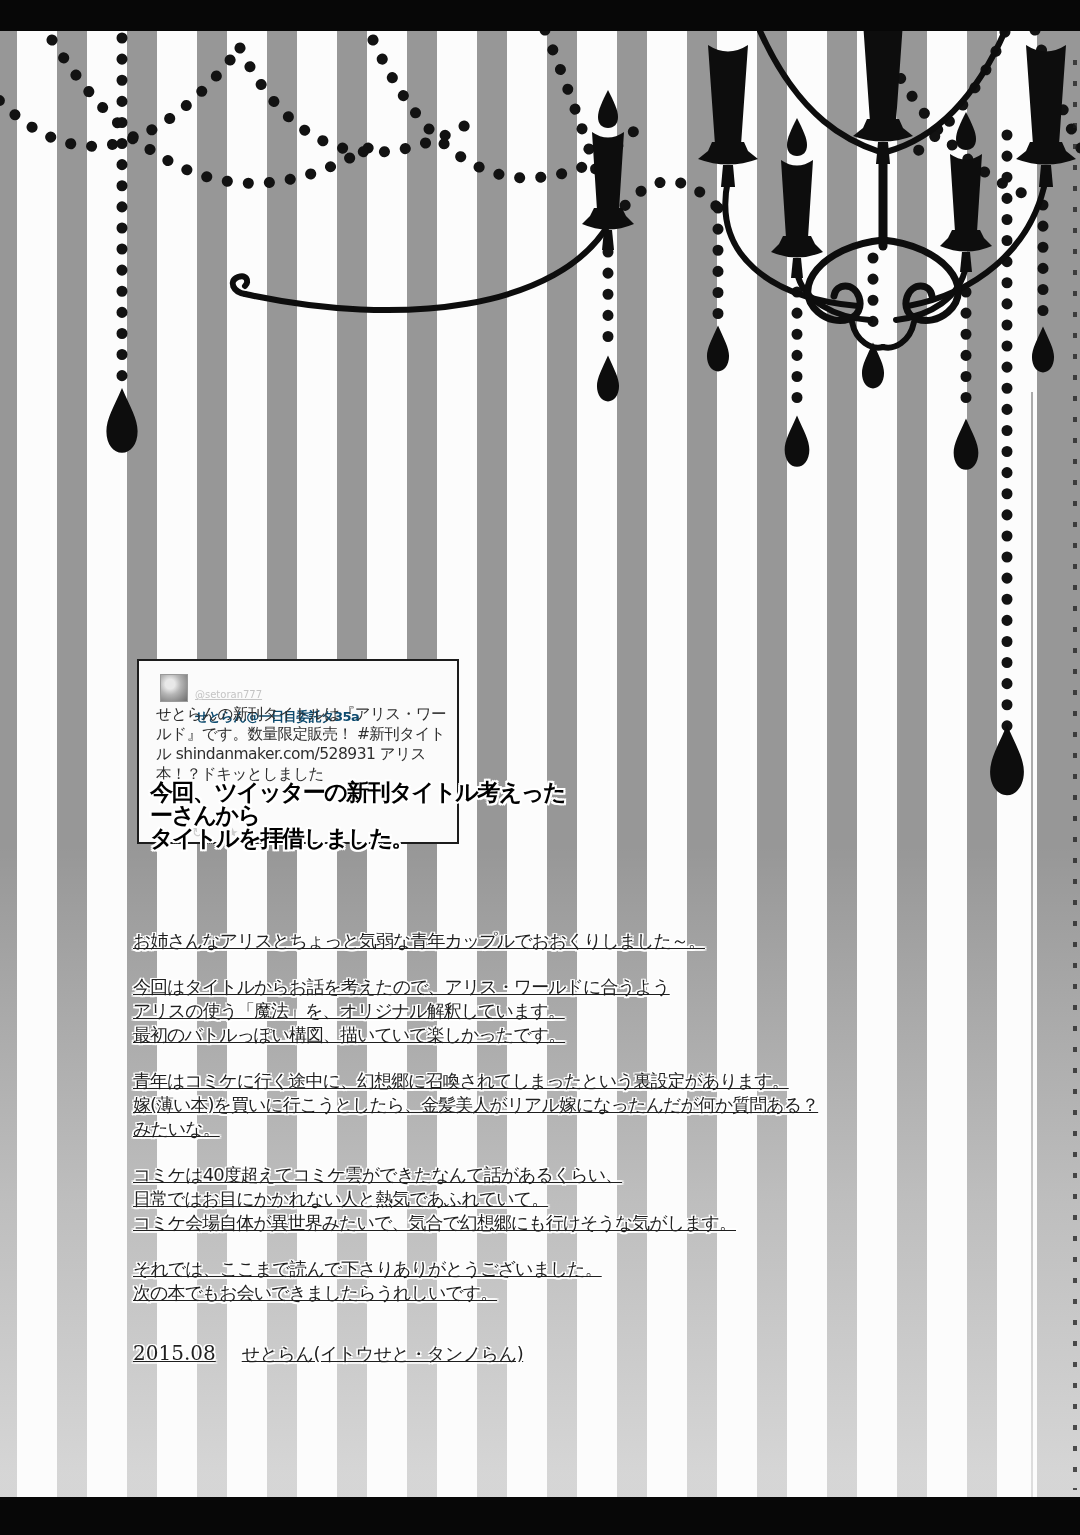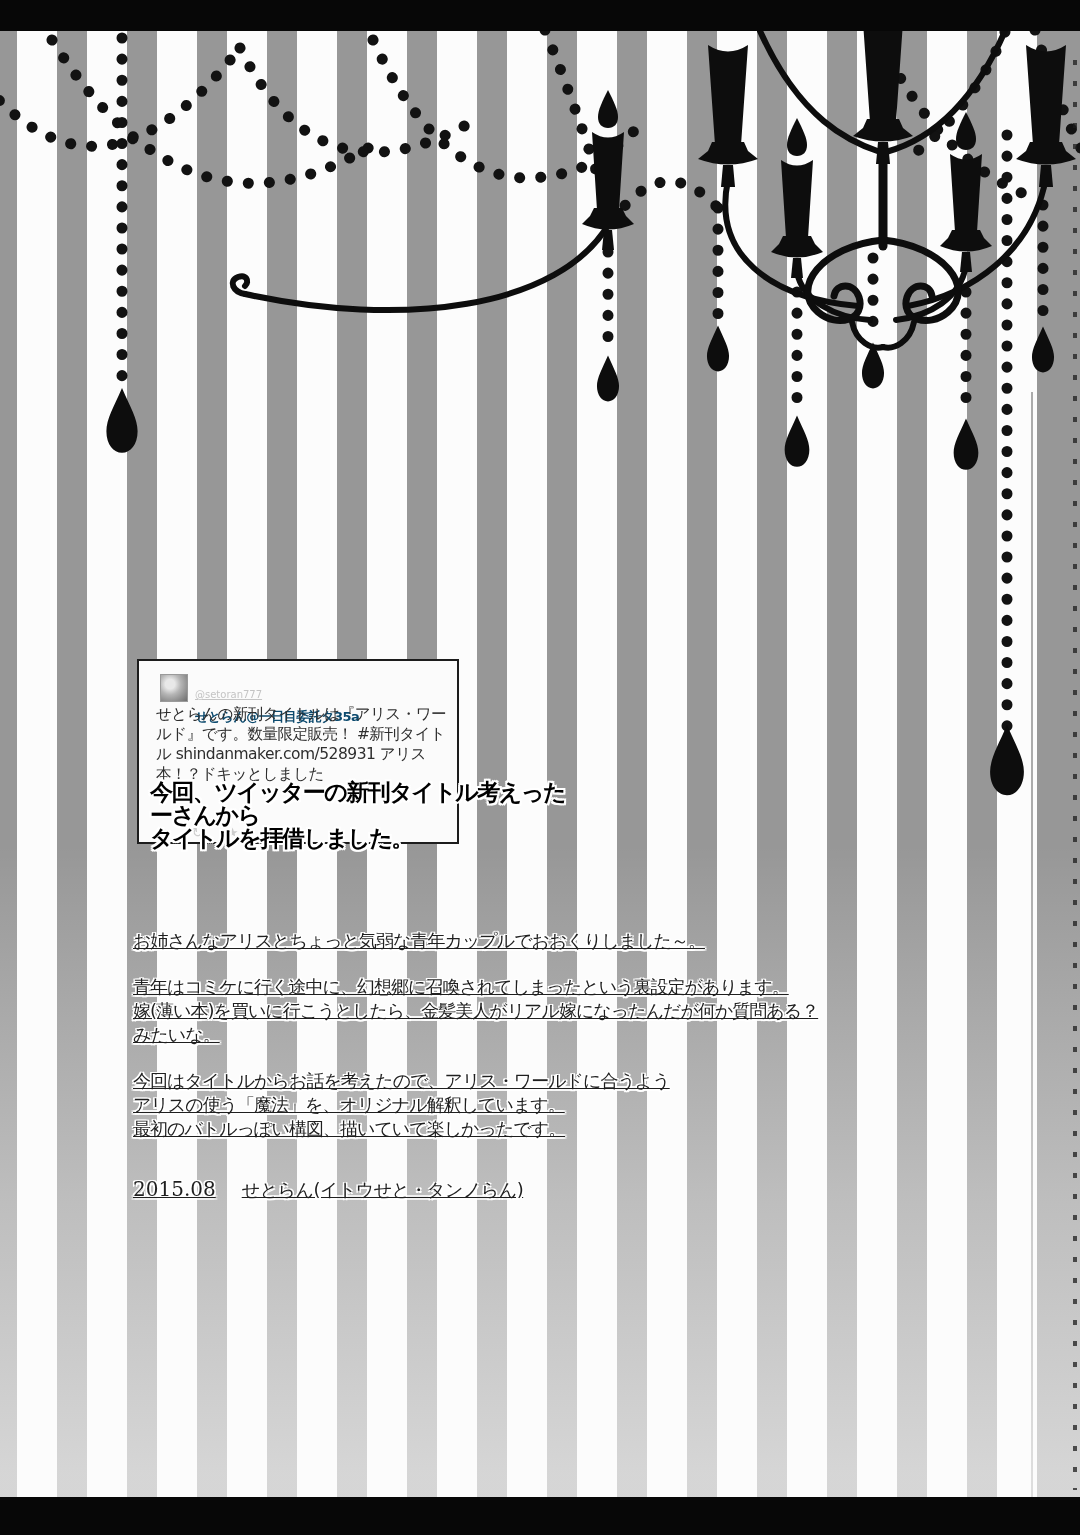--- a/index.html
+++ b/index.html
@@ -143,26 +143,31 @@
     <div class="t-name">せとらん@一日目委託タ35a</div>
     <div class="t-handle">@setoran777</div>
     <div class="t-body">せとらんの新刊タイトルは『アリス・ワールド』です。数量限定販売！ #新刊タイトル shindanmaker.com/528931 アリス本！？ドキッとしました</div>
     <div class="t-actions"><span>↩</span><span>↻</span><span>★</span><span>⋯</span></div>
   </div>
   <div class="caption">今回、ツイッターの新刊タイトル考えったーさんから
 タイトルを拝借しました。</div>
 
   <div class="afterword">
     <p>お姉さんなアリスとちょっと気弱な青年カップルでおおくりしました～。</p>
+    <p>今回はタイトルからお話を考えたので、アリス・ワールドに合うよう
+アリスの使う「魔法」を、オリジナル解釈しています。
+最初のバトルっぽい構図、描いていて楽しかったです。</p>
     <p>青年はコミケに行く途中に、幻想郷に召喚されてしまったという裏設定があります。
 嫁(薄い本)を買いに行こうとしたら、金髪美人がリアル嫁になったんだが何か質問ある？
 みたいな。</p>
-    <p>今回はタイトルからお話を考えたので、アリス・ワールドに合うよう
-アリスの使う「魔法」を、オリジナル解釈しています。
-最初のバトルっぽい構図、描いていて楽しかったです。</p>
+    <p>コミケは40度超えてコミケ雲ができたなんて話があるくらい、
+日常ではお目にかかれない人と熱気であふれていて。
+コミケ会場自体が異世界みたいで、気合で幻想郷にも行けそうな気がします。</p>
+    <p>それでは、ここまで読んで下さりありがとうございました。
+次の本でもお会いできましたらうれしいです。</p>
     <div class="dateline">
       <span class="num">2015.08</span><span>せとらん(イトウせと・タンノらん)</span>
     </div>
   </div>
 
   <div class="crease"></div>
   <div class="edge-dots"></div>
   <div class="fade"></div>
   <div class="bar top"></div>
   <div class="bar bottom"></div>

